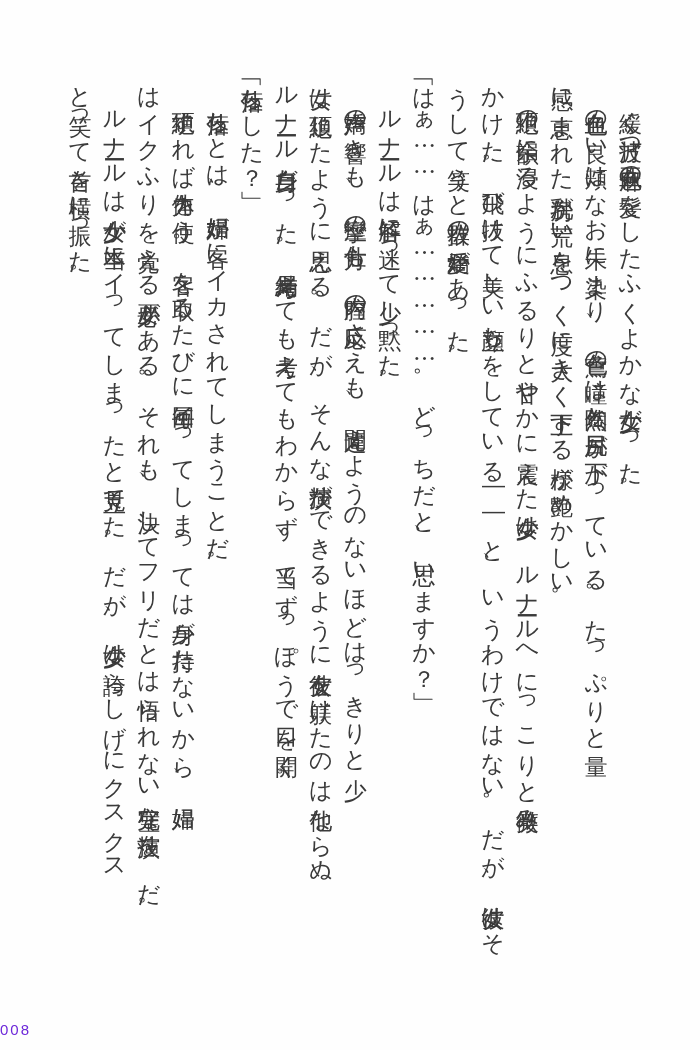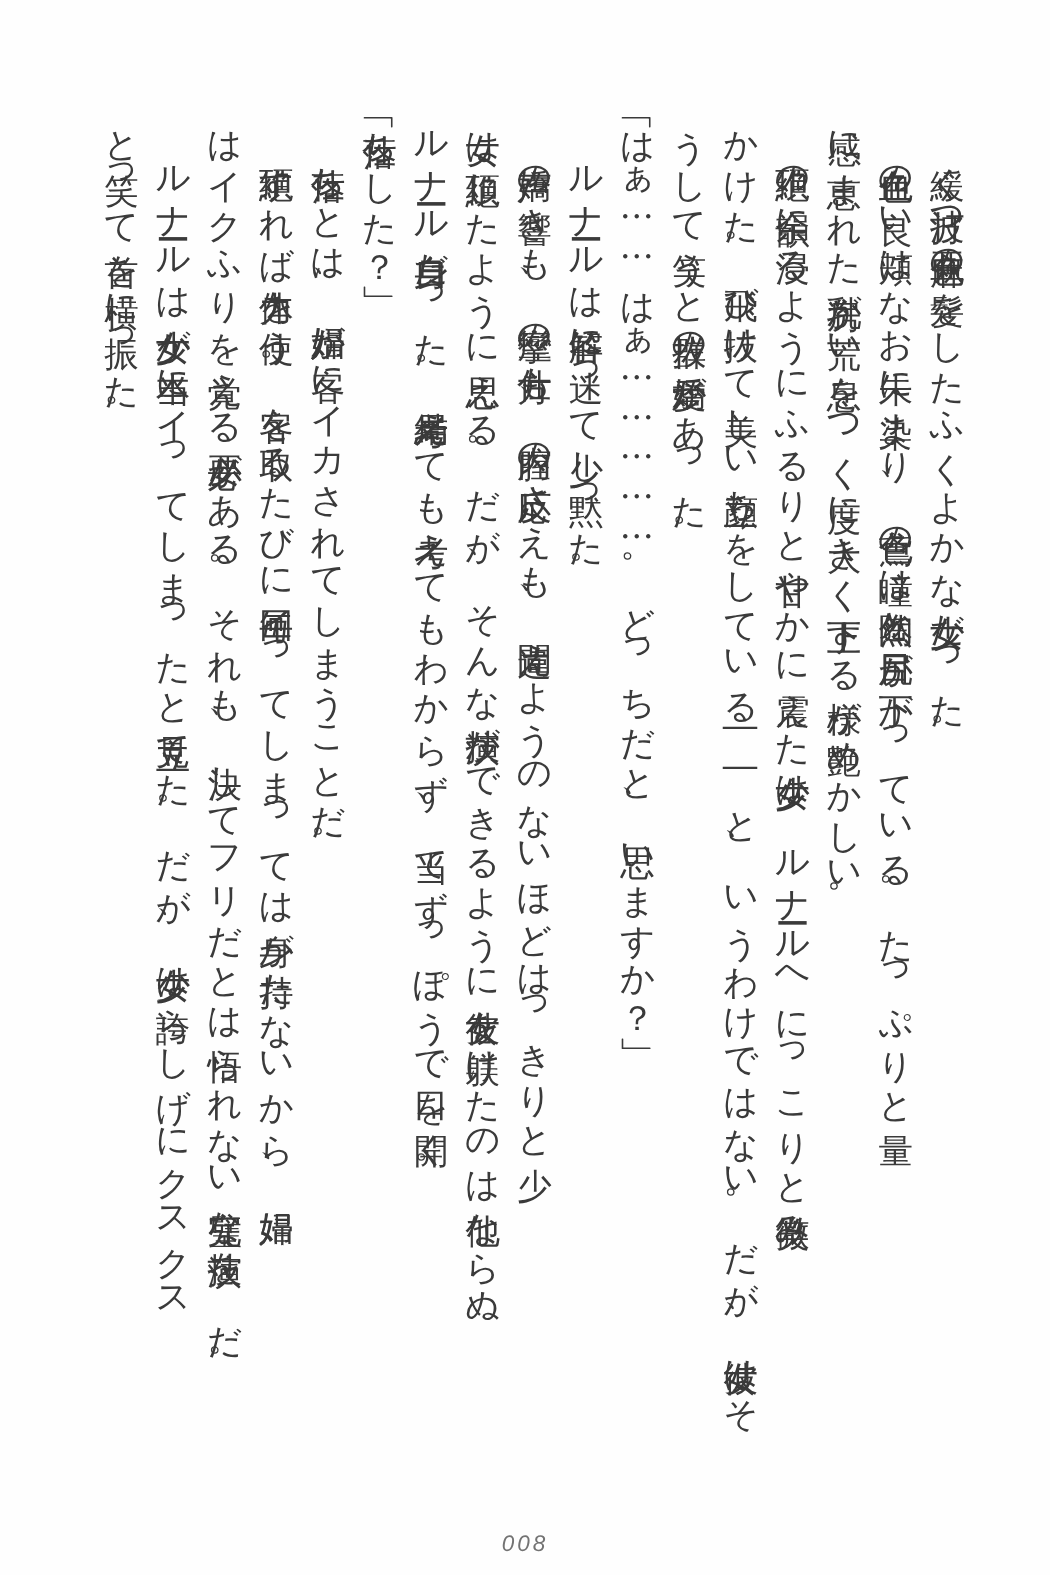--- a/index.html
+++ b/index.html
@@ -30,26 +30,24 @@
     margin: 0;
     padding: 0;
     line-height: 34.4px;   
     white-space: nowrap;
   }
   .folio {
     position: absolute;
     bottom: 12px;
     left: 0;
     width: 100%;
-    text-align: center;
     font-family: "Liberation Sans", sans-serif;
     font-size: 15px;
     letter-spacing: 2px;
-    color: #737373;
-    font-style: italic;
+    color: #6d28d9;
   }
 </style>
 </head>
 <body>
 
 <div class="book-page">
   <main class="text-area">
     <p class="tline">　緩く波打つ亜麻色の髪をしたふくよかな少女だった。</p>
     <p class="tline">　血色の良い頬はなお朱に染まり、鳶色の瞳は陶然と目尻が下がっている。たっぷりと量</p>
     <p class="tline">感に恵まれた乳房が荒い息をつく度に大きく上下する様が艶めかしい。</p>

